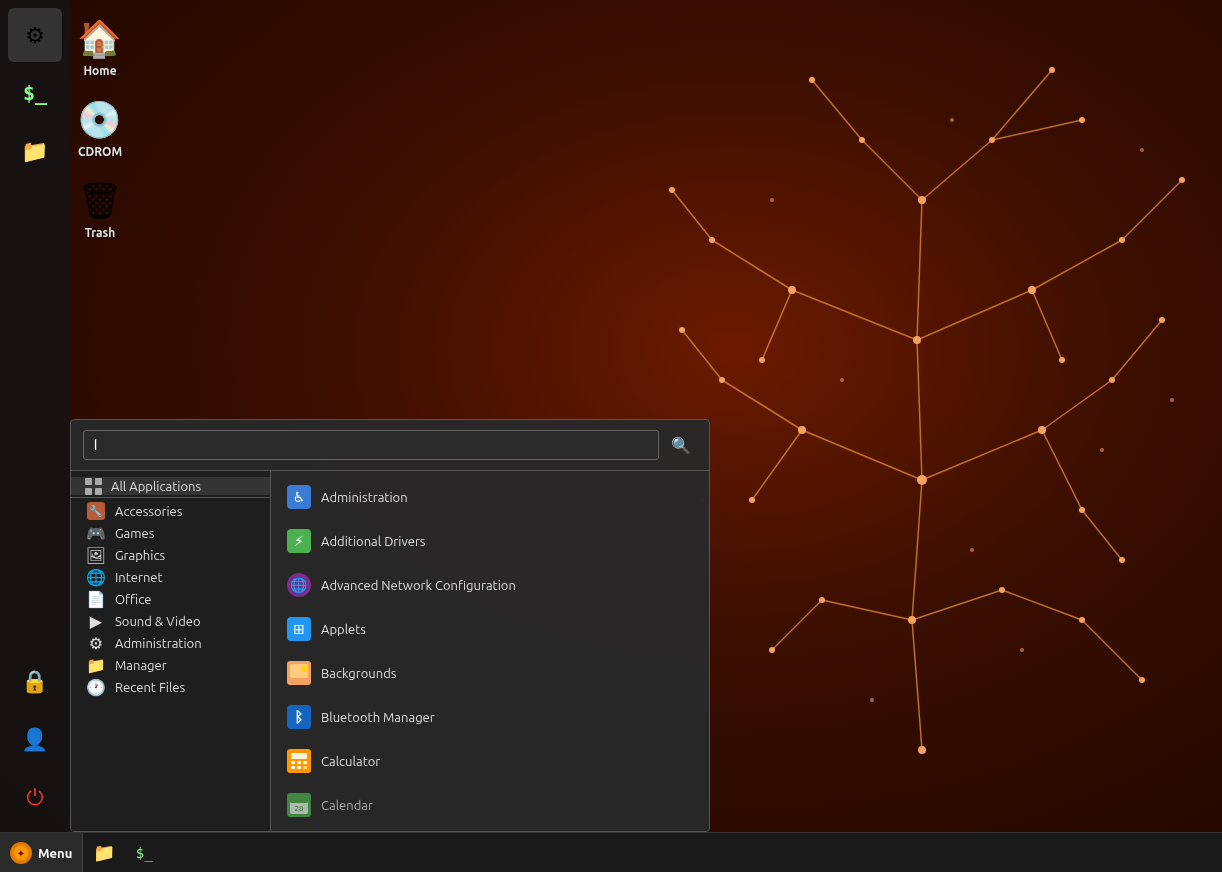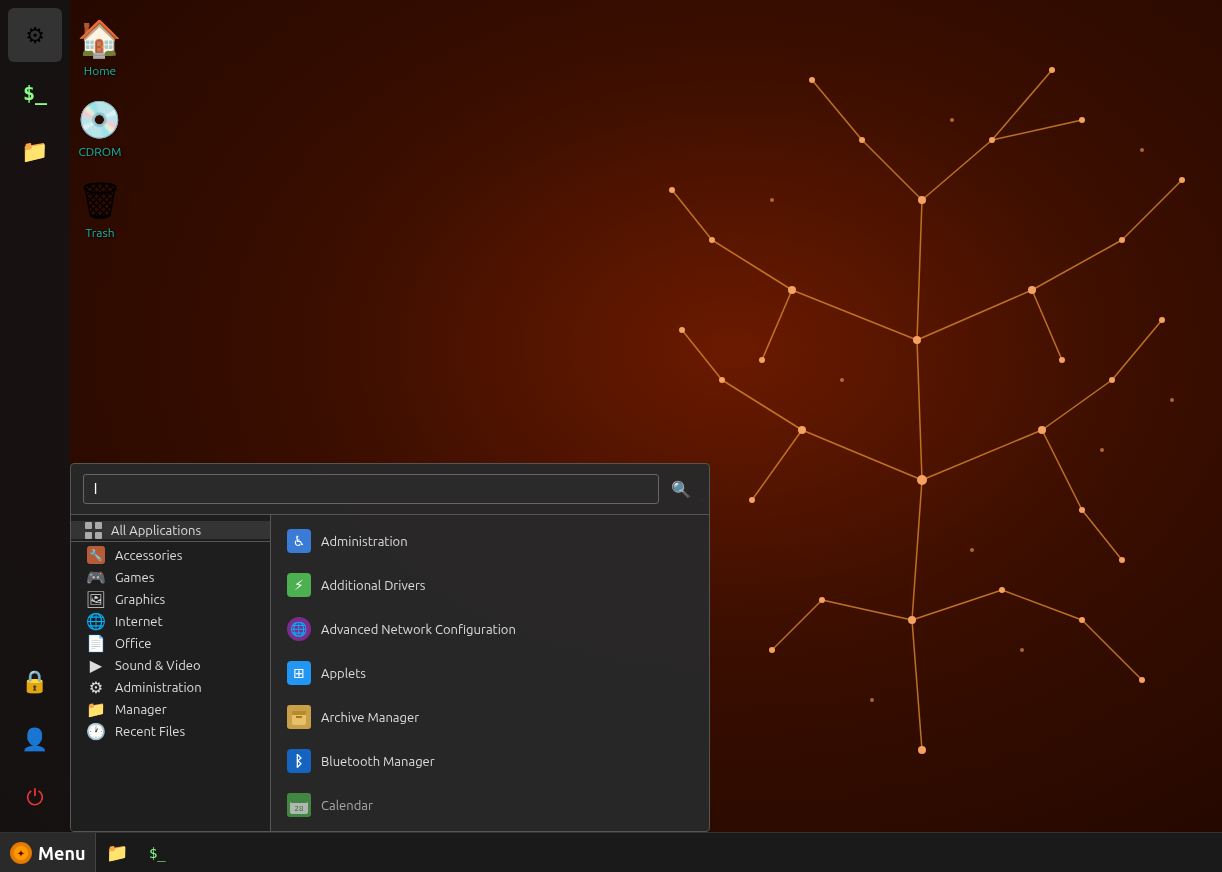--- a/index.html
+++ b/index.html
@@ -48,25 +48,26 @@
     }
     .desktop-icon .icon-img {
       width: 48px;
       height: 48px;
       display: flex;
       align-items: center;
       justify-content: center;
       font-size: 36px;
     }
     .desktop-icon .icon-label {
-      color: #14b8a6;
+      color: #e5e5e5;
       font-size: 12px;
       text-align: left;
       margin-top: 2px;
       text-shadow: 1px 1px 2px #000;
+      font-weight: bold;
     }
 
     
     .taskbar {
       position: absolute;
       bottom: 0;
       left: 0;
       right: 0;
       height: 40px;
       background: #1a1a1a;
@@ -89,21 +90,21 @@
       width: 22px;
       height: 22px;
       background: radial-gradient(circle, #f90 0%, #c60 100%);
       border-radius: 50%;
       display: flex;
       align-items: center;
       justify-content: center;
     }
     .taskbar-menu-label {
       color: #fff;
-      font-size: 18px;
+      font-size: 13px;
       font-weight: bold;
     }
     .taskbar-app {
       display: flex;
       align-items: center;
       gap: 4px;
       padding: 0 10px;
       height: 100%;
       cursor: pointer;
       color: #ccc;
@@ -476,44 +477,58 @@
       <div class="menu-app-item">
         <div class="menu-app-icon">
           <svg width="24" height="24" viewBox="0 0 24 24">
               <rect width="24" height="24" rx="4" fill="#2196f3"></rect>
               <text x="12" y="17" text-anchor="middle" font-size="14" fill="white">⊞</text>
             </svg>
         </div>
         <span>Applets</span>
       </div>
 
-      <div class="menu-app-item">
-        <div class="menu-app-icon">
-          <svg width="24" height="24" viewBox="0 0 24 24">
-              <rect width="24" height="24" rx="3" fill="#c8a04a"></rect>
-              <rect x="5" y="8" width="14" height="12" rx="2" fill="#e8c06a"></rect>
-              <rect x="5" y="6" width="14" height="4" rx="1" fill="#b88a2a"></rect>
-              <rect x="9" y="11" width="6" height="2" fill="#a07820"></rect>
-            </svg>
-        </div>
-        <span>Archive Manager</span>
-      </div>
-
+
+      <div class="menu-app-item">
+        <div class="menu-app-icon">
+          <svg width="24" height="24" viewBox="0 0 24 24">
+              <rect width="24" height="24" rx="3" fill="#f4a261"></rect>
+              <rect x="3" y="3" width="18" height="14" rx="2" fill="#ffcc80"></rect>
+              <circle cx="17" cy="8" r="3" fill="#ffd700"></circle>
+            </svg>
+        </div>
+        <span>Backgrounds</span>
+      </div>
 
 
       <div class="menu-app-item">
         <div class="menu-app-icon">
           <svg width="24" height="24" viewBox="0 0 24 24">
               <rect width="24" height="24" rx="4" fill="#1565c0"></rect>
               <text x="12" y="17" text-anchor="middle" font-size="15" fill="white" font-weight="bold">ᛒ</text>
             </svg>
         </div>
         <span>Bluetooth Manager</span>
       </div>
 
+      <div class="menu-app-item">
+        <div class="menu-app-icon">
+          <svg width="24" height="24" viewBox="0 0 24 24">
+              <rect width="24" height="24" rx="3" fill="#ff9800"></rect>
+              <rect x="4" y="4" width="16" height="6" rx="1" fill="#fff3e0"></rect>
+              <rect x="4" y="12" width="4" height="3" rx="1" fill="#fff"></rect>
+              <rect x="10" y="12" width="4" height="3" rx="1" fill="#fff"></rect>
+              <rect x="16" y="12" width="4" height="3" rx="1" fill="#fff"></rect>
+              <rect x="4" y="17" width="4" height="3" rx="1" fill="#fff"></rect>
+              <rect x="10" y="17" width="4" height="3" rx="1" fill="#fff"></rect>
+              <rect x="16" y="17" width="4" height="3" rx="1" fill="#ffe082"></rect>
+            </svg>
+        </div>
+        <span>Calculator</span>
+      </div>
 
       <div class="menu-app-item" style="opacity:0.7;text-align:right;">
         <div class="menu-app-icon">
           <svg width="24" height="24" viewBox="0 0 24 24">
               <rect width="24" height="24" rx="3" fill="#4caf50"></rect>
               <rect x="3" y="7" width="18" height="14" rx="2" fill="#e8f5e9"></rect>
               <rect x="3" y="5" width="18" height="5" rx="2" fill="#4caf50"></rect>
               <text x="12" y="18" text-anchor="middle" font-size="8" fill="#2e7d32">28</text>
             </svg>
         </div>

